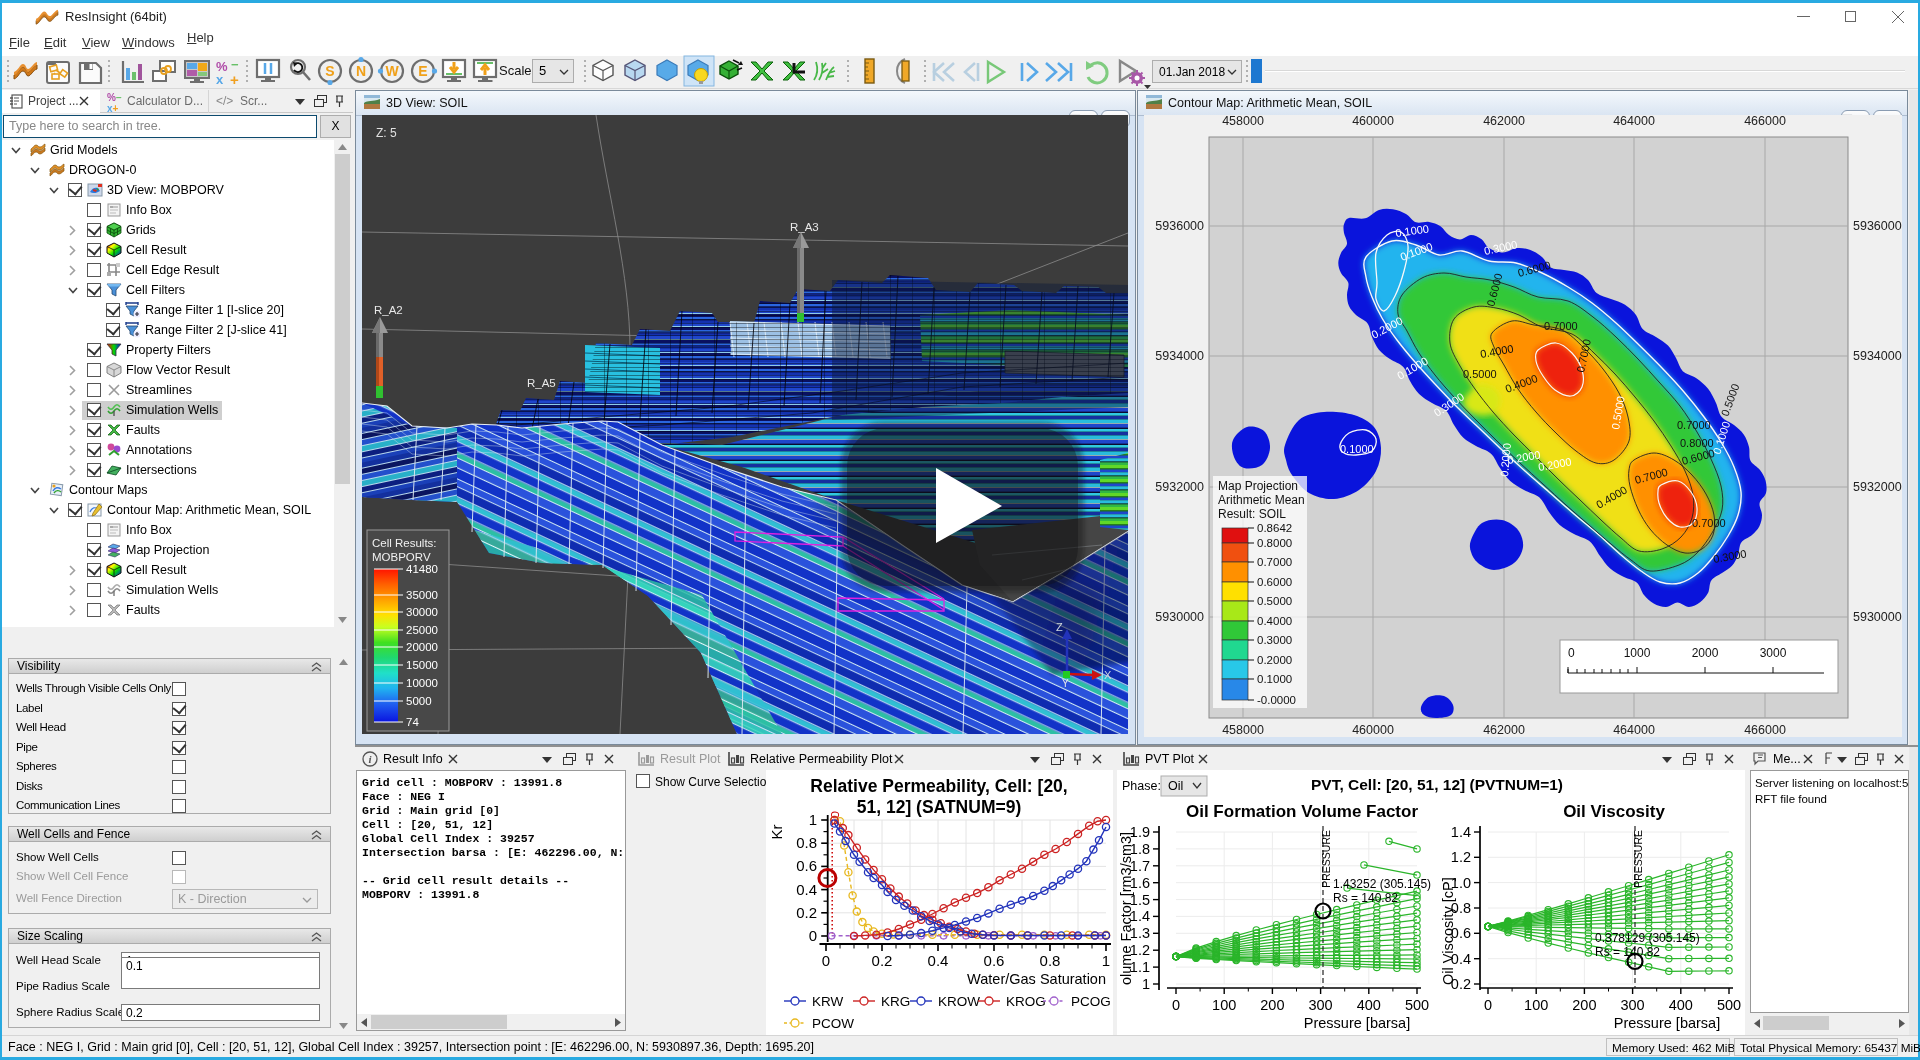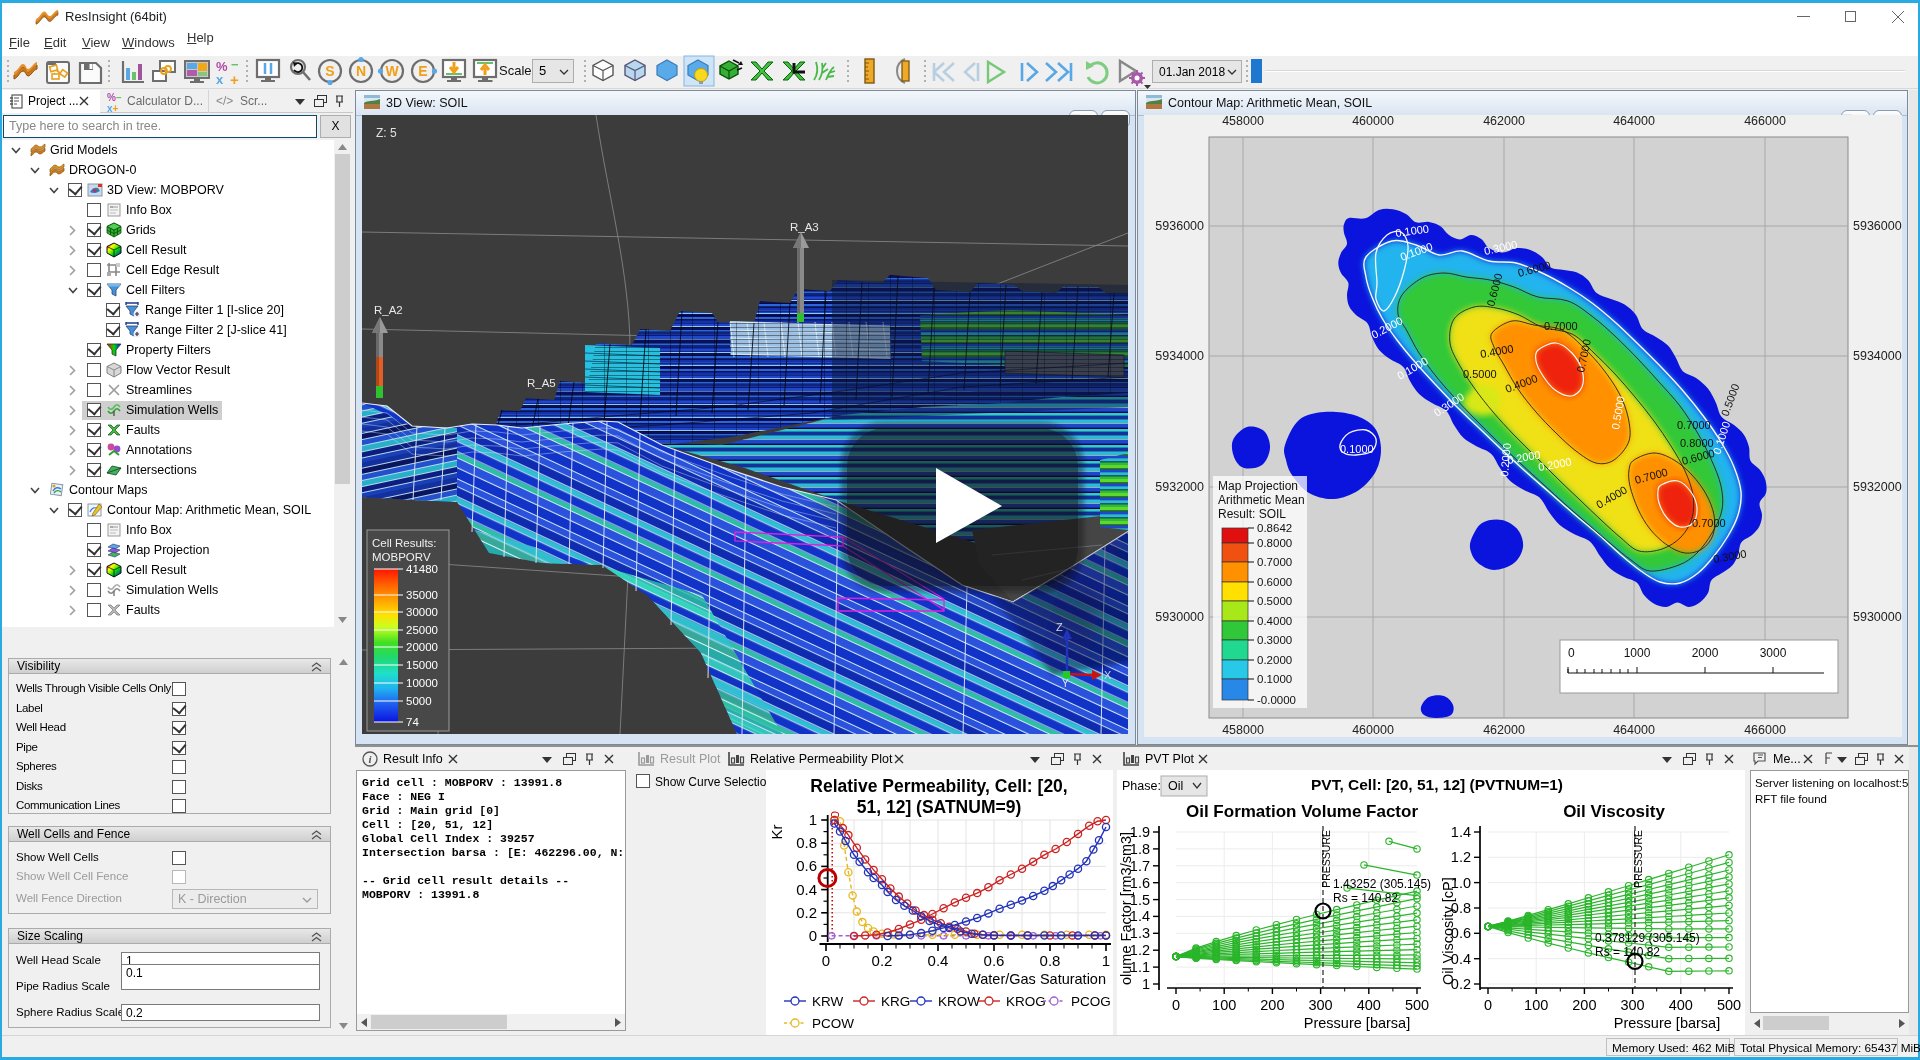--- a/index.html
+++ b/index.html
@@ -229,21 +229,21 @@
 <div class="abs" style="left:1265px;top:70px;width:640px;height:2px;background:#d8d8d8;border-bottom:1px solid #fff"></div>
 <div class="abs" style="left:1251px;top:59px;width:11px;height:24px;background:#1e78d0"></div>
 <div class="abs" style="left:2px;top:90px;width:351px;height:537px;background:#f0f0f0">
     <div class="abs" style="left:0;top:0;width:351px;height:23px;background:#f0f0f0;border-bottom:1px solid #c8c8c8">
       <div class="tab on" style="left:0;width:98px">
         <svg class="abs" style="left:8px;top:4px" width="13" height="15" viewBox="0 0 13 15">
           <rect x="2" y="1" width="10" height="13" fill="#fff" stroke="#555" stroke-width="1.2"></rect>
           <path d="M4 4 h5 M4 7 h5 M4 10 h3" stroke="#555"></path>
           <path d="M0 4 h3 M0 7 h3 M0 10 h3" stroke="#555" stroke-width="1.4"></path>
         </svg>
-        <span class="abs" style="left:26px;top:4px;color:#000000">Project ...</span>
+        <span class="abs" style="left:26px;top:4px;color:#404040">Project ...</span>
         <svg class="abs" style="left:77px;top:6px" width="11" height="11">
           <path d="M1 1 L9 9 M9 1 L1 9" stroke="#333" stroke-width="1.4"></path>
         </svg>
       </div>
       <div class="tab" style="left:99px;width:108px;border-right:1px solid #d5d5d5">
         <span class="abs" style="left:6px;top:2px;font-size:10px;font-weight:bold"><span style="color:#b04ca8">%</span><span style="color:#68c068">−</span><br><span style="color:#58a8e8">x</span><span style="color:#f0a020">+</span></span>
         <span class="abs" style="left:26px;top:4px">Calculator D...</span>
       </div>
       <div class="tab" style="left:208px;width:72px">
         <span class="abs" style="left:6px;top:4px;color:#888">&lt;/&gt;</span>
@@ -589,21 +589,21 @@
     <div class="abs" style="left:170px;top:262px;width:146px;height:20px;background:#ececec;border:1px solid #b8b8b8;font-size:12.5px;color:#9a9a9a;padding:2px 0 0 5px">K - Direction<svg class="abs" style="right:5px;top:7px" width="10" height="6">
         <path d="M1 1 L5 5 L9 1" stroke="#999" fill="none" stroke-width="1.3"></path>
       </svg></div>
     <div class="gh" style="top:301px">Size Scaling<svg class="abs" style="right:8px;top:3px" width="11" height="10">
         <path d="M1 4.5 L5.5 1 L10 4.5 M1 9 L5.5 5.5 L10 9" stroke="#555" stroke-width="1.3" fill="none"></path>
       </svg></div>
     <div class="gb" style="top:317px;height:84px"></div>
     <div class="abs" style="left:14px;top:327px;font-size:11.5px">Well Head Scale</div>
     <div class="fld" style="left:119px;top:325px;width:199px;height:17px">1</div>
     <div class="abs" style="left:14px;top:353px;font-size:11.5px">Pipe Radius Scale</div>
-    <div class="fld" style="left:119px;top:337px;width:199px;height:26px">0.1</div>
+    <div class="fld" style="left:119px;top:330px;width:199px;height:32px">0.1</div>
     <div class="abs" style="left:14px;top:379px;font-size:11.5px">Sphere Radius Scale</div>
     <div class="fld" style="left:119px;top:377px;width:199px;height:17px">0.2</div>
     <div class="abs" style="left:332px;top:28px;width:17px;height:380px;background:#f0f0f0"></div>
     <svg class="abs" style="left:337px;top:32px" width="9" height="6">
       <polygon points="4.5,0 9,6 0,6" fill="#888"></polygon>
     </svg>
     <svg class="abs" style="left:337px;top:396px" width="9" height="6">
       <polygon points="0,0 9,0 4.5,6" fill="#888"></polygon>
     </svg>
   </div>
@@ -1986,14 +1986,15 @@
     <div class="abs" style="left:1px;top:268px;width:159px;height:16px;background:#f0f0f0"></div>
     <svg class="abs" style="left:5px;top:272px" width="6" height="9">
       <polygon points="6,0 6,9 0,4.5" fill="#555"></polygon>
     </svg>
     <svg class="abs" style="left:150px;top:272px" width="6" height="9">
       <polygon points="0,0 0,9 6,4.5" fill="#555"></polygon>
     </svg>
     <div class="abs" style="left:14px;top:269px;width:66px;height:14px;background:#cdcdcd"></div>
   </div>
 <div class="abs" style="left:2px;top:1035px;width:1916px;height:22px;background:#f0f0f0;border-top:1px solid #d5d5d5">
+    <div class="abs" style="left:6px;top:4px;font-size:12.5px">Face : NEG I, Grid : Main grid [0], Cell : [20, 51, 12], Global Cell Index : 39257, Intersection point : [E: 462296.00, N: 5930897.36, Depth: 1695.20]</div>
     <div class="abs" style="left:1604px;top:2px;width:124px;height:18px;border:1px solid #c0c0c0;font-size:11.8px;padding:2px 0 0 5px;white-space:nowrap">Memory Used: 462 MiB</div>
     <div class="abs" style="left:1732px;top:2px;width:164px;height:18px;border:1px solid #c0c0c0;font-size:11.8px;padding:2px 0 0 5px;white-space:nowrap">Total Physical Memory: 65437 MiB</div>
   </div>
 </body></html>

